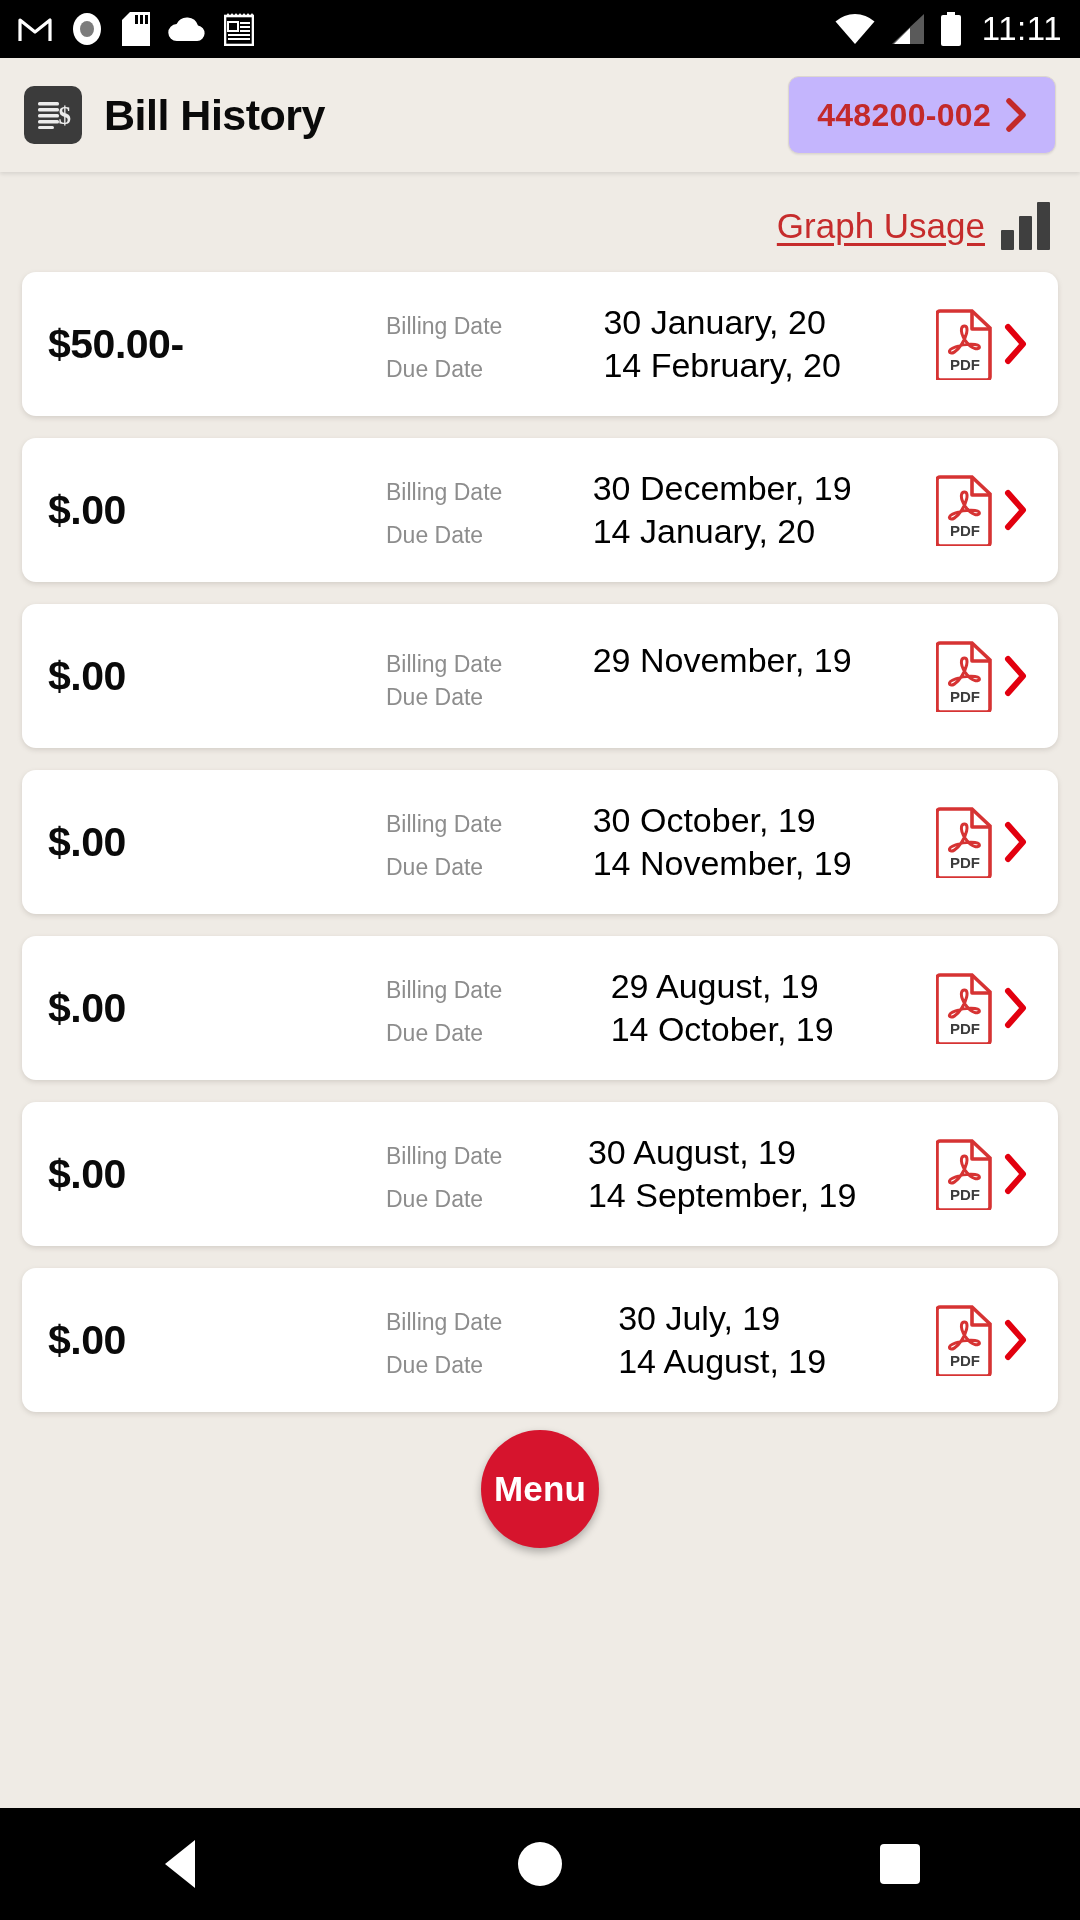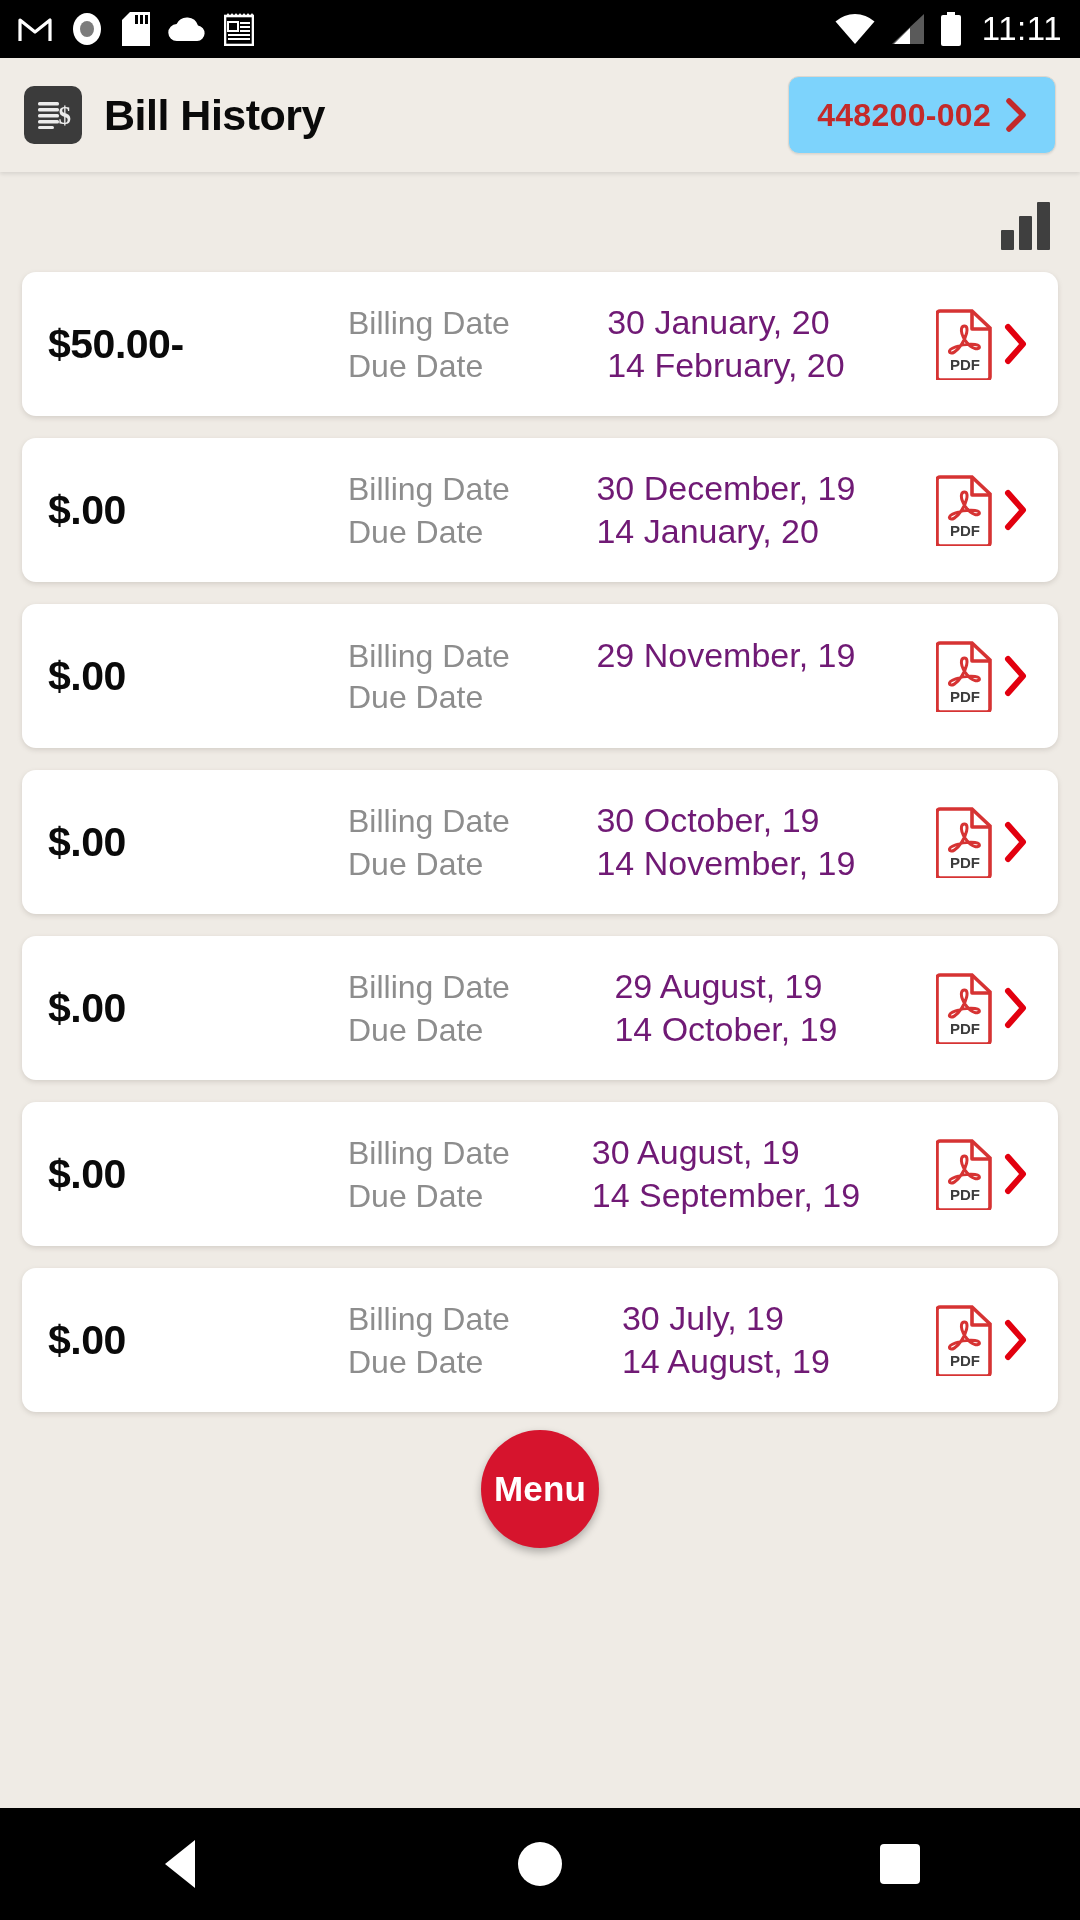--- a/index.html
+++ b/index.html
@@ -47,21 +47,21 @@
     display:flex; align-items:center; justify-content:center;
     flex:none;
   }
   .hdr-title {
     font-size:43px; font-weight:bold; color:#0a0a0a;
     margin-left:22px; letter-spacing:-0.5px;
     white-space:nowrap;
   }
   .acct-btn {
     margin-left:auto;
-    background:#7dd3fc;
+    background:#c4b5fd;
     border:1px solid #ddd7cf;
     border-radius:11px;
     height:78px;
     padding:0 28px;
     display:flex; align-items:center; gap:14px;
     box-shadow:0 1px 2px rgba(0,0,0,0.07);
     justify-content:flex-end;
   }
   .acct-num {
     color:#c32a2a; font-size:32px; font-weight:bold;
@@ -111,24 +111,24 @@
     letter-spacing:-0.5px;
   }
   .dates {
     display:grid;
     grid-template-columns:auto auto;
     column-gap:20px; row-gap:4px;
     align-items:baseline;
     flex:1 1 auto;
   }
   .dlabel {
-    font-size:32px; color:#8d8d8d; white-space:nowrap;
+    font-size:23px; color:#8d8d8d; white-space:nowrap;margin-left:38px;
   }
   .dval {
-    font-size:34px; color:#701a75; white-space:nowrap;
+    font-size:34px; color:#000000; white-space:nowrap;
   }
   .card-actions {
     display:flex; align-items:center; gap:8px;
     flex:none; margin-left:14px;
   }
   .pdf-ic { display:block; }
   .chev-ic { display:block; }
 
   
   .fab-zone {
@@ -232,20 +232,21 @@
       <span class="acct-num">448200-002</span>
       <svg width="22" height="34" viewBox="0 0 22 34">
         <path d="M4 3l14 14L4 31" fill="none" stroke="#c32a2a" stroke-width="5.5" stroke-linecap="round" stroke-linejoin="round"></path>
       </svg>
     </div>
   </div>
 
   <div class="body">
 
     <div class="graph-row">
+      <a class="graph-link">Graph Usage</a>
       <div class="bars">
           <i></i>
           <i></i>
           <i></i>
         </div>
     </div>
 
     <div class="cards">
         <div class="card">
           <div class="amount">$50.00-</div>

